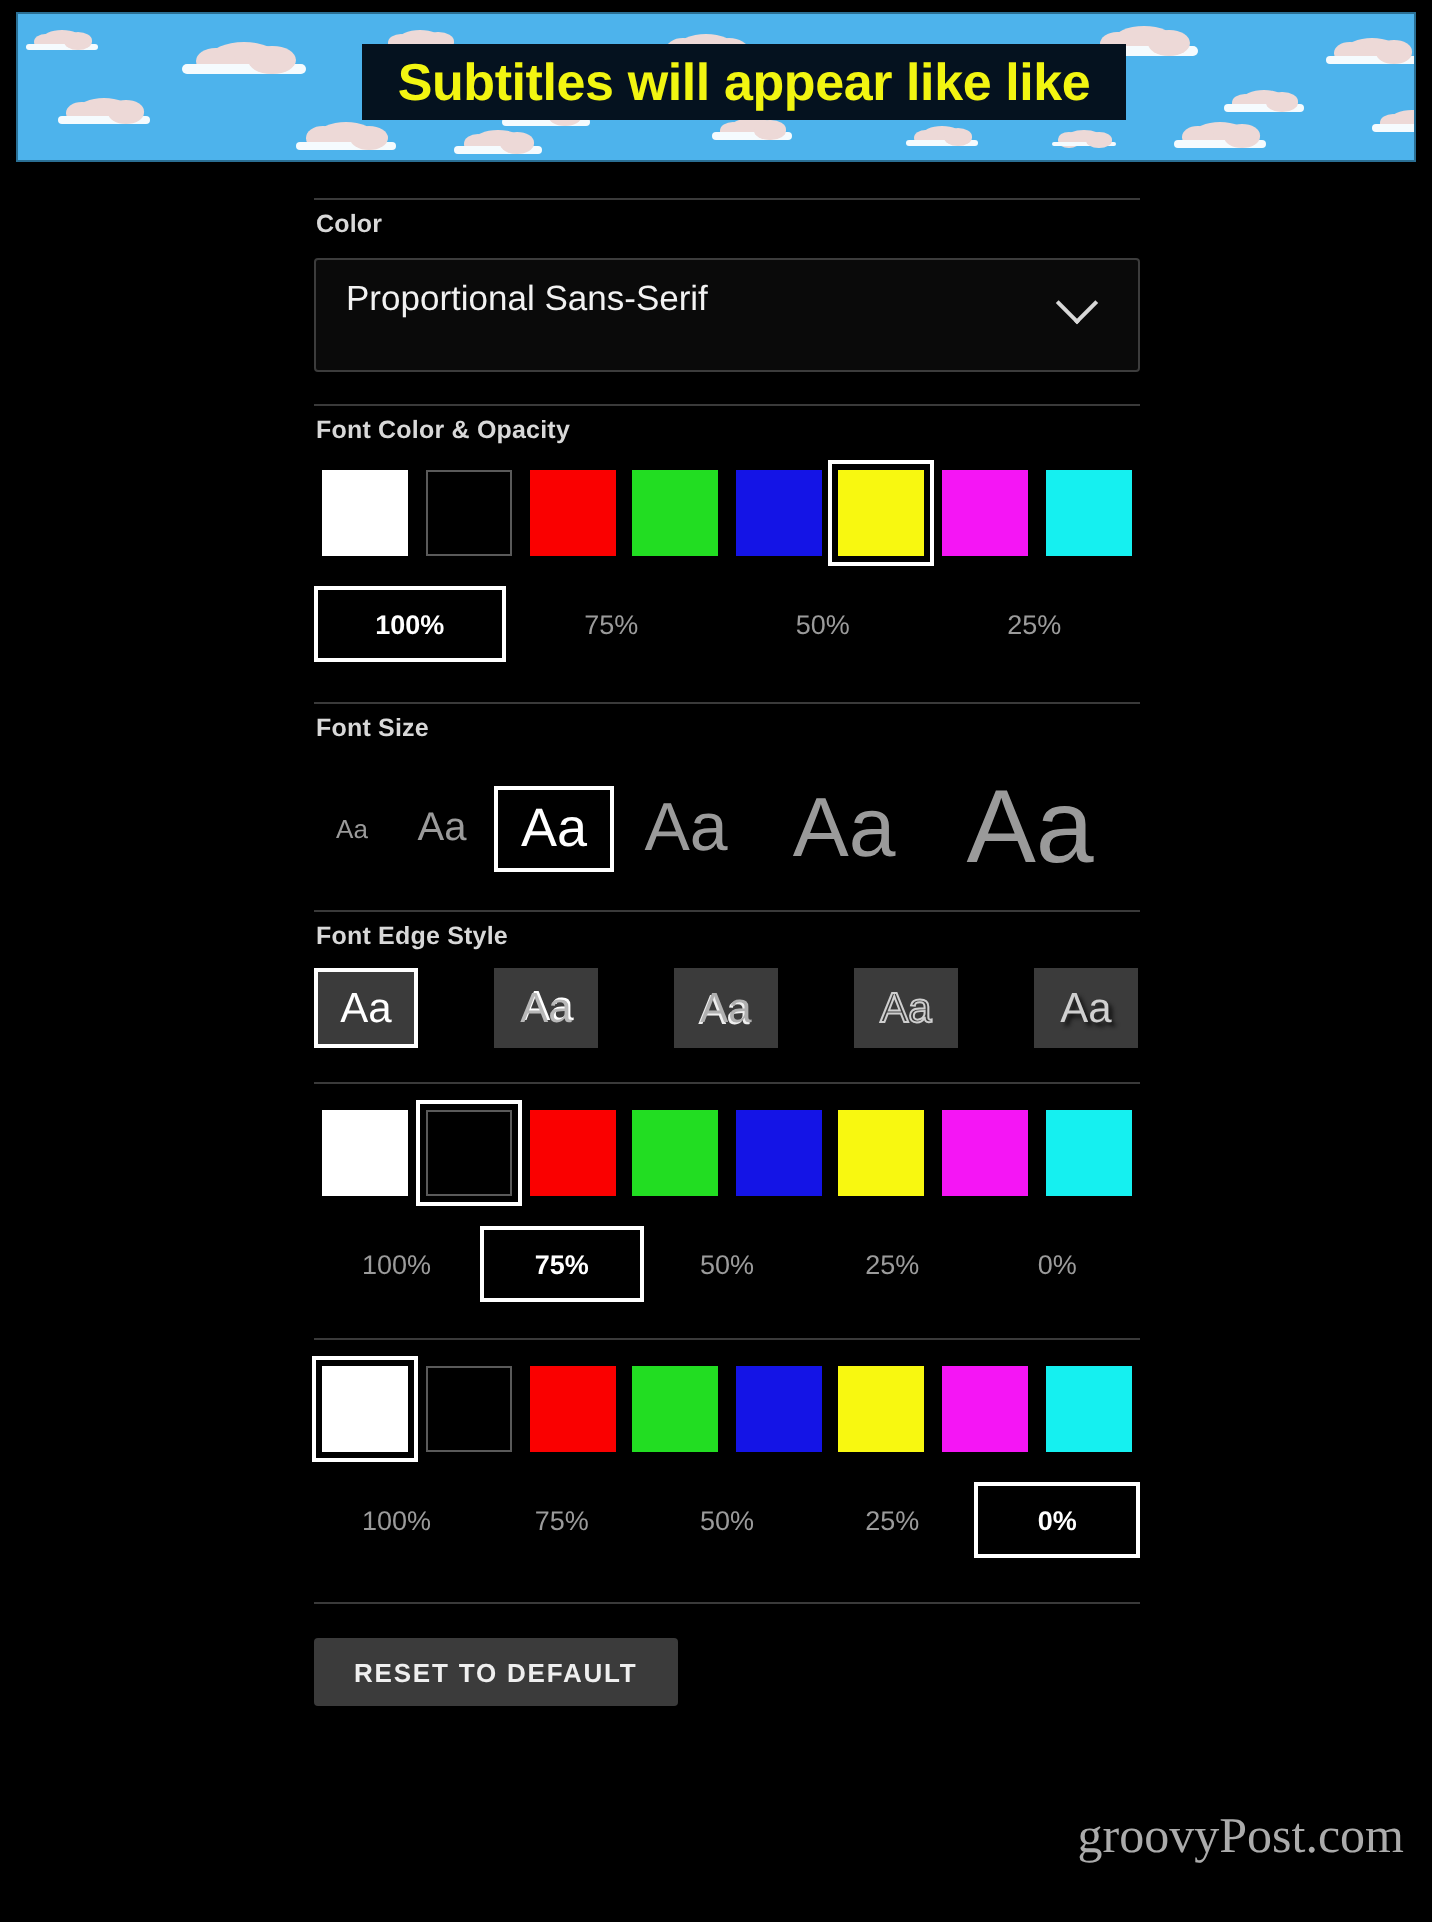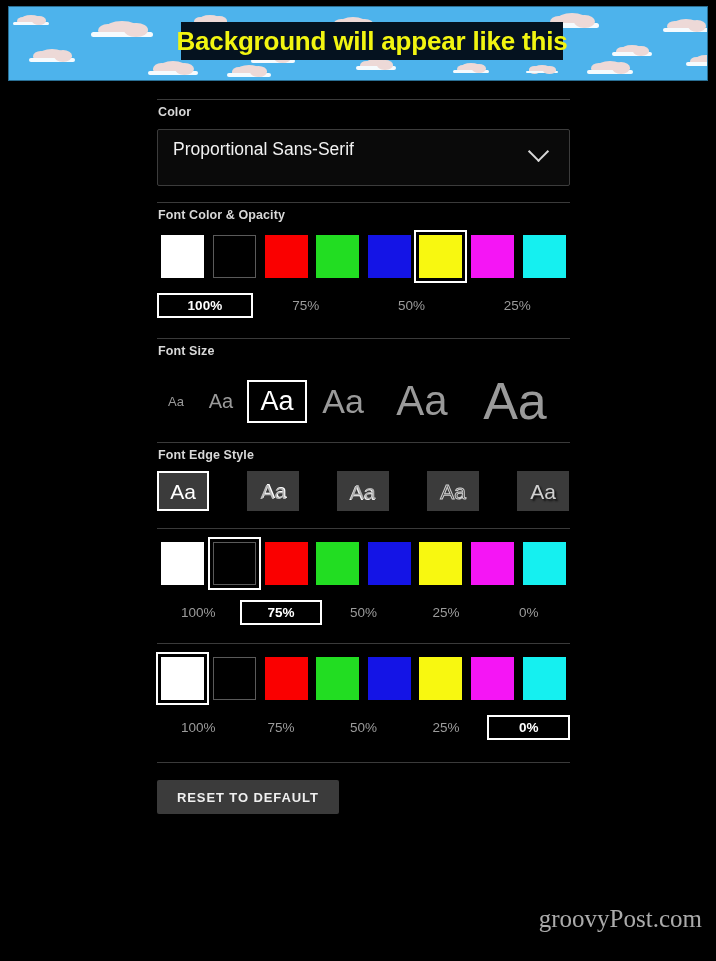--- a/index.html
+++ b/index.html
@@ -142,21 +142,21 @@
   }
   .swatch.dark-outline { border: 1px solid #5a5a5a; }
   .swatch-cell.selected .swatch {
     box-shadow: 0 0 0 3px #000, 0 0 0 5px #ffffff;
   }
 
   
   .opacity-row { display: flex; margin-top: 14px; }
   .opacity-cell {
     width: 84px;
-    height: 25px;
+    height: 38px;
     display: flex;
     align-items: center;
     justify-content: center;
     border: 2px solid transparent;
   }
   .opacity-cell .opacity-label {
     color: #9b9b9b;
     font-size: 13.5px;
     font-weight: normal;
   }
@@ -299,21 +299,21 @@
           <i></i>
         </div>
         <div class="cloud" style="left: 686px; top: 48px; width: 22px; height: 10px;">
           <i></i>
         </div>
         <div class="cloud" style="left: 524px; top: 58px; width: 18px; height: 8px;">
           <i></i>
         </div>
       </div>
     <div class="subtitle-band">
-      <span class="subtitle-text">Background will appear like this</span>
+      <span class="subtitle-text">Subtitles will appear like like</span>
     </div>
   </div>
 
   <div class="panel">
 
     <div class="section">
       <div class="divider"></div>
       <div class="sec-label">Color</div>
       <div class="dropdown">
         <span class="dropdown-value">Proportional Sans-Serif</span>

